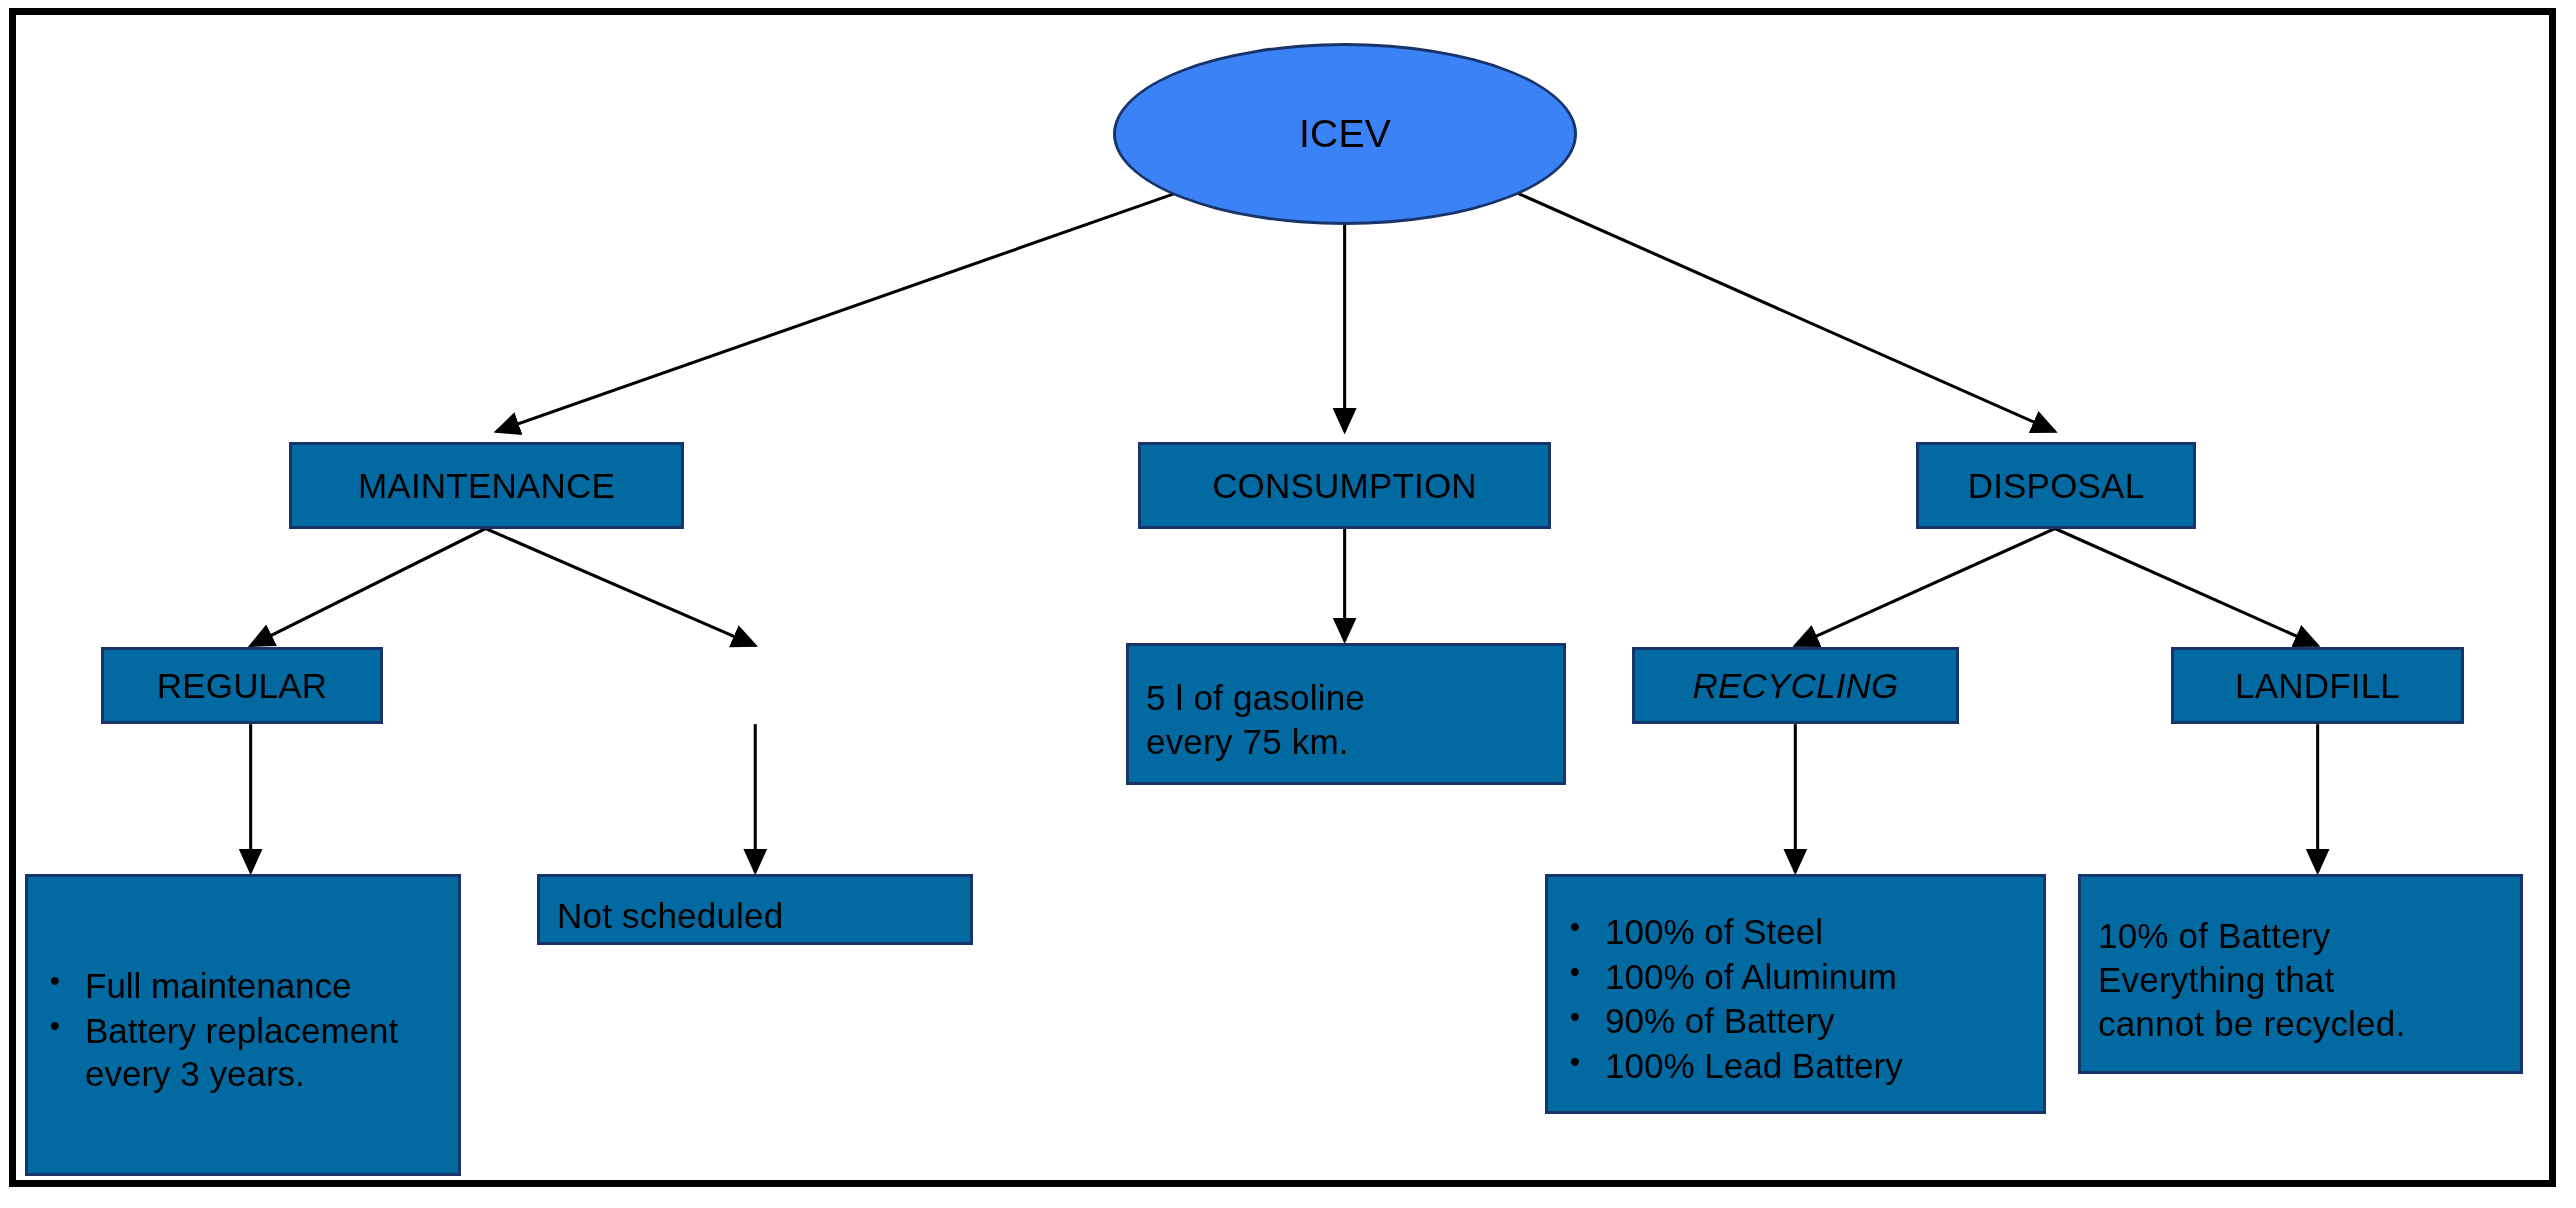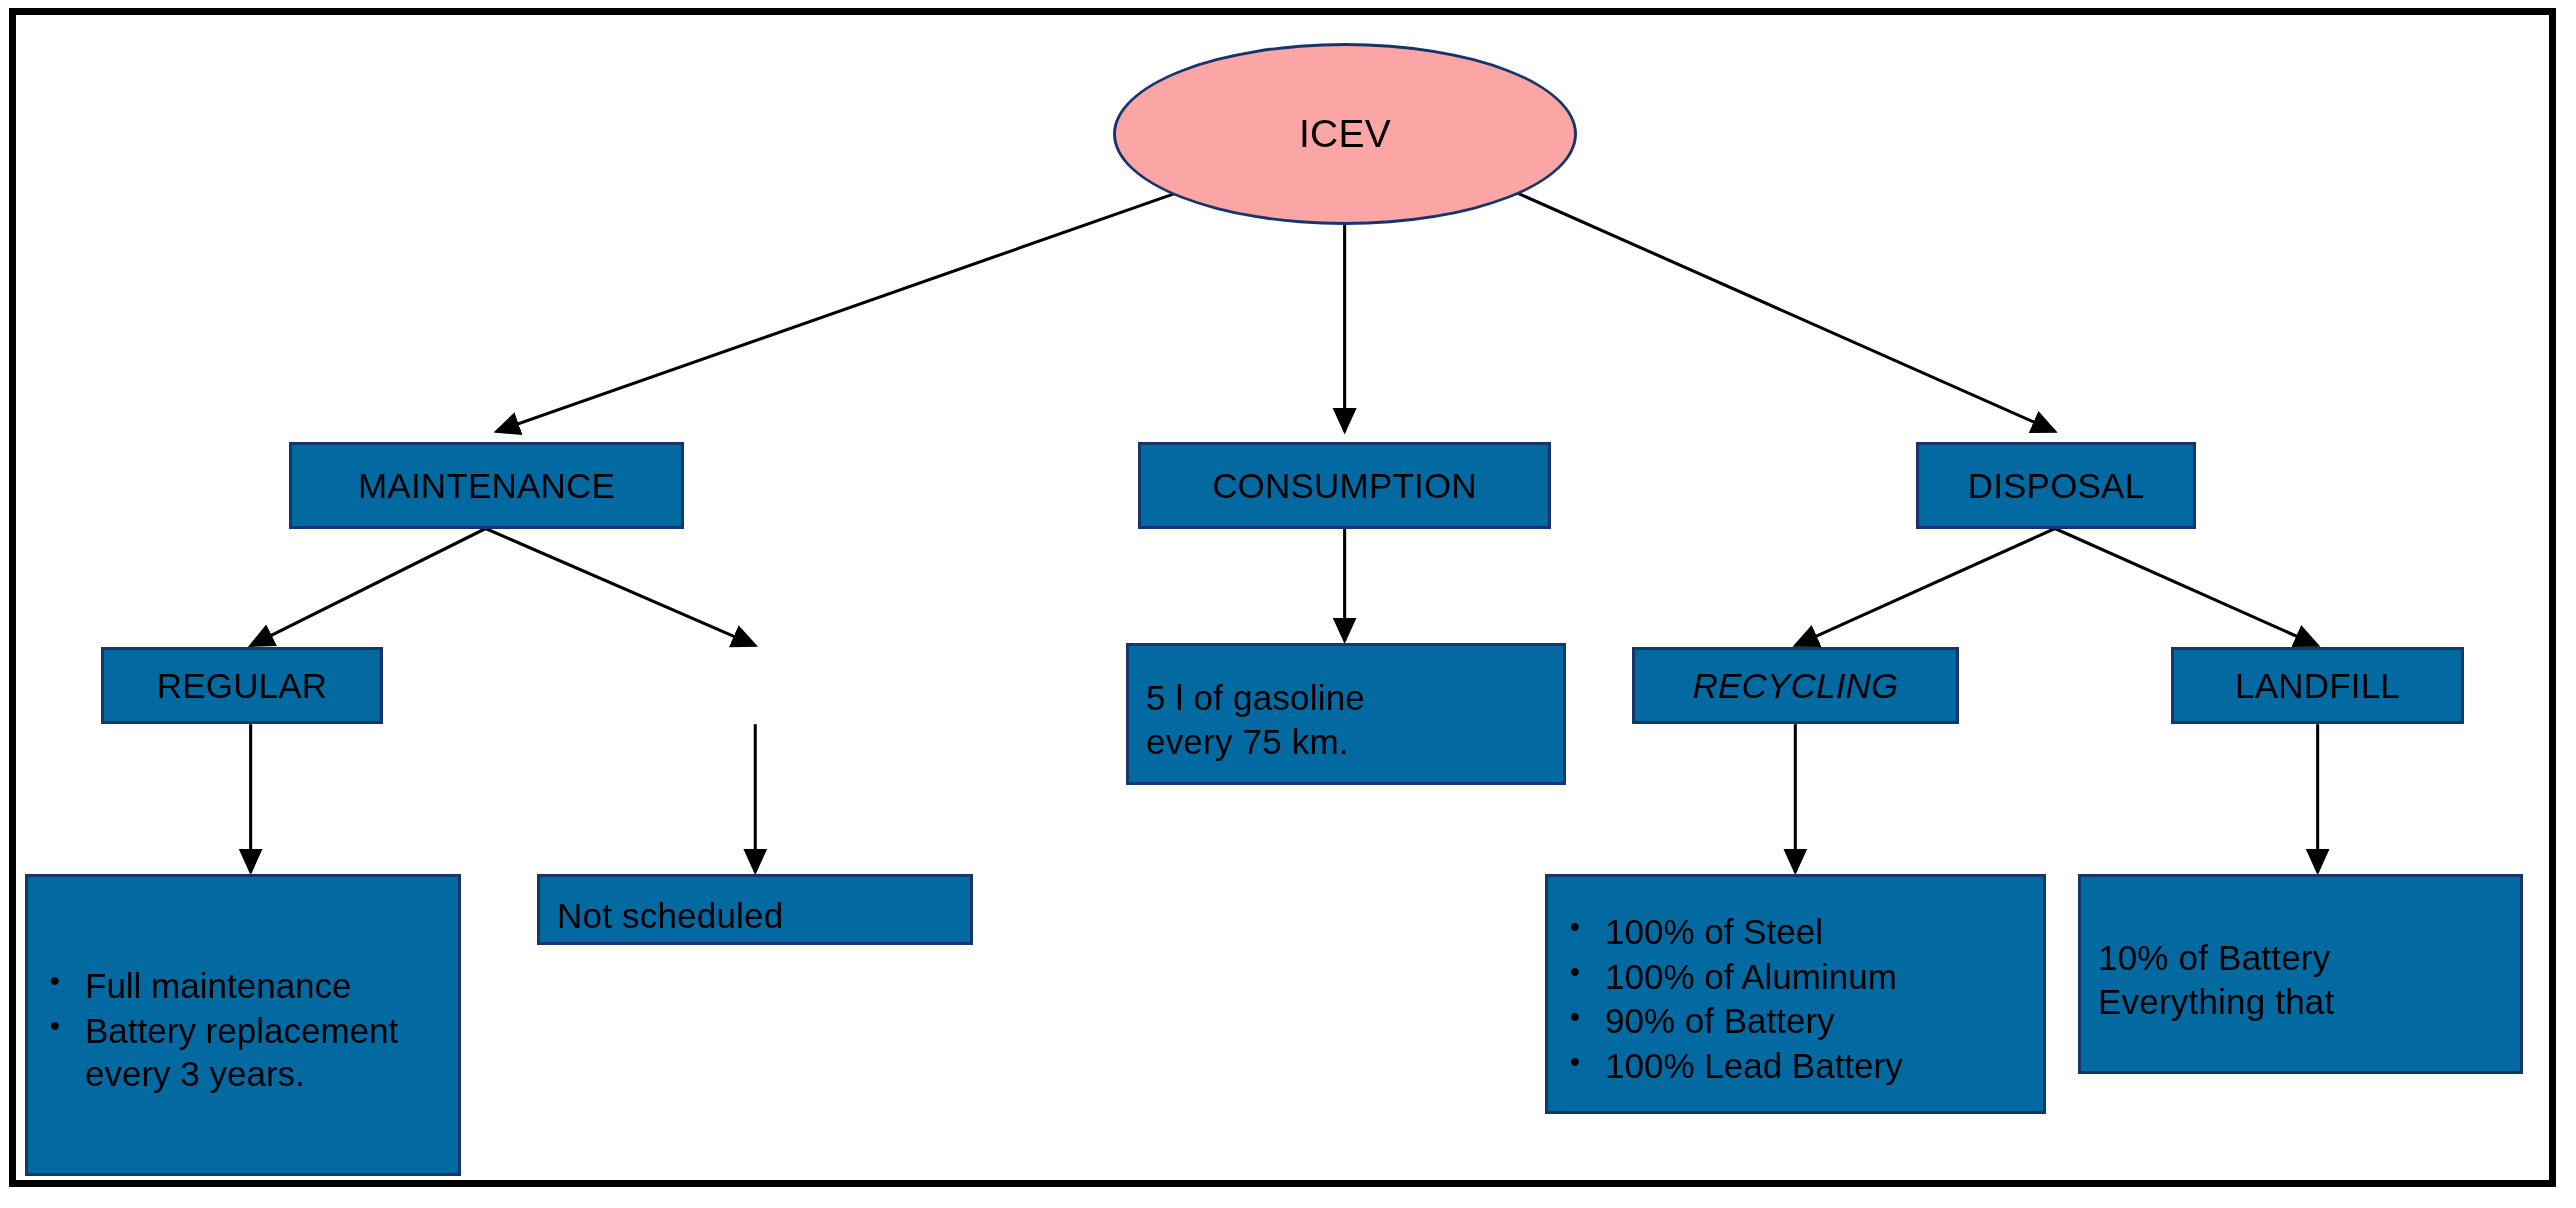--- a/index.html
+++ b/index.html
@@ -88,21 +88,21 @@
   }
   
   #root-ellipse {
     position: absolute;
     left: 1113px;
     top: 43px;
     width: 464px;
     height: 182px;
     border: 3.9px solid #17356b;
     border-radius: 50%;
-    background: #fca5a5;
+    background: #3b82f6;
     display: flex;
     align-items: center;
     justify-content: center;
     box-sizing: border-box;
   }
   #root-ellipse .node-label {
     font-size: 39px;
     text-align: center;
   }
 </style>
@@ -200,17 +200,18 @@
       <li>100% of Aluminum</li>
       <li>90% of Battery</li>
       <li>100% Lead Battery</li>
     </ul>
   </div>
 
   <div class="node textbox" style="left:2078px; top:874px; width:445px; height:200px;">
     <div class="node-label">
       <div>10% of Battery</div>
       <div>Everything that</div>
+      <div>cannot be recycled.</div>
     </div>
   </div>
 
 </div>
 
 
 </body></html>

